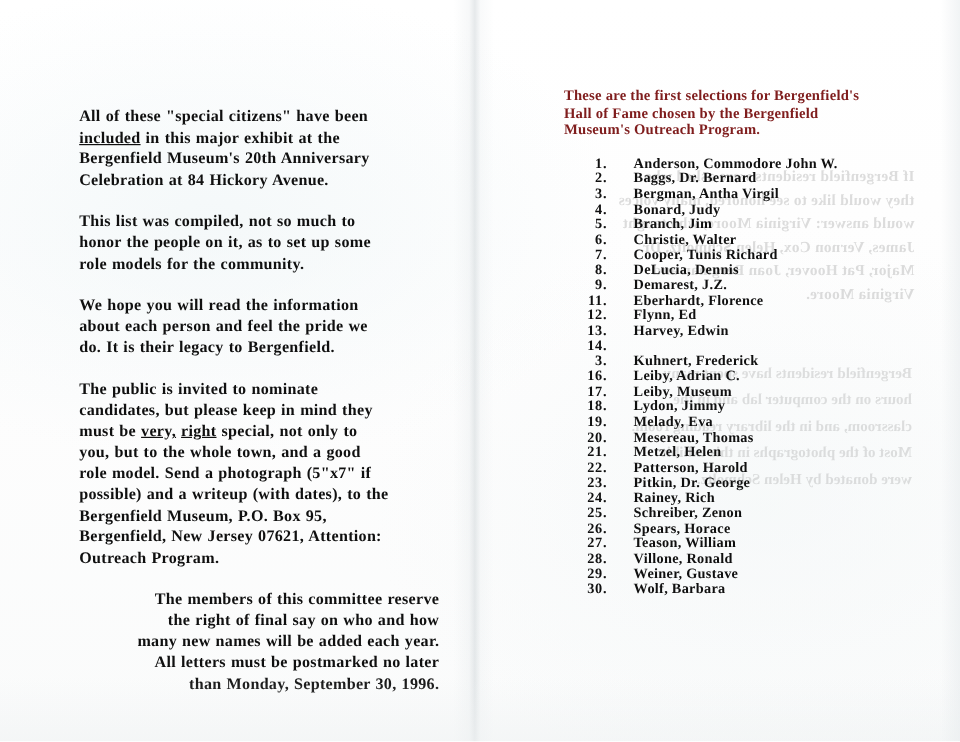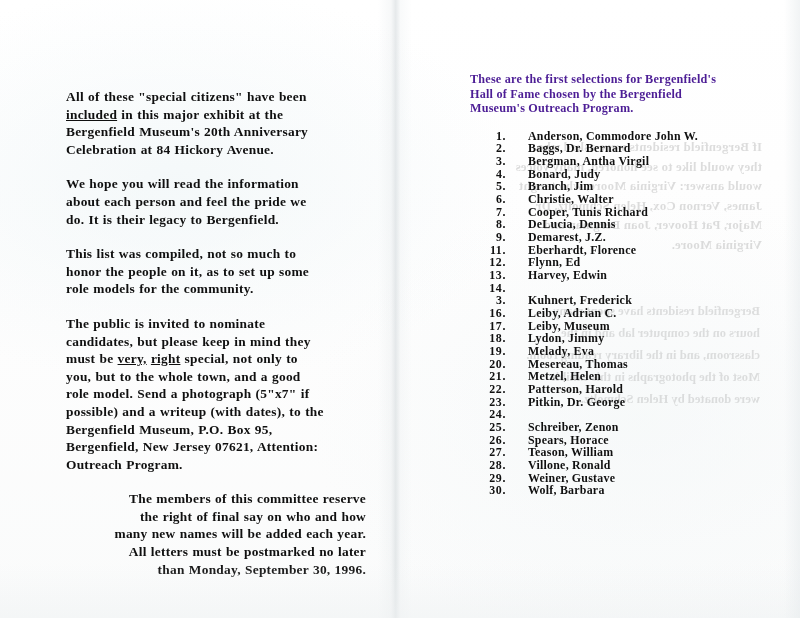--- a/index.html
+++ b/index.html
@@ -129,21 +129,21 @@
     top: 72px;
     width: 290px;
   }
 
   .intro {
     font-size: 12.2px;
     font-weight: 700;
     line-height: 14.6px;
     letter-spacing: 0.2px;
     margin: 0 0 14px 0;
-    color: #4c1d95;
+    color: #7f1d1d;
     white-space: pre-line;
   }
 
   .name-list {
     list-style: none;
     margin: 0;
     padding: 0;
   }
 
   .name-row {
@@ -189,26 +189,26 @@
 Most of the photographs in this exhibit
 were donated by Helen Schmoltz.</div>
 
   <div class="fold-gutter"></div>
 
   <div class="left-col">
     <p class="para"><span>All of these "special citizens" have been
 </span><u>included</u><span> in this major exhibit at the
 Bergenfield Museum's 20th Anniversary
 Celebration at 84 Hickory Avenue.</span></p>
+    <p class="para"><span>This list was compiled, not so much to
+honor the people on it, as to set up some
+role models for the community.</span></p>
     <p class="para"><span>We hope you will read the information
 about each person and feel the pride we
 do. It is their legacy to Bergenfield.</span></p>
-    <p class="para"><span>This list was compiled, not so much to
-honor the people on it, as to set up some
-role models for the community.</span></p>
     <p class="para"><span>The public is invited to nominate
 candidates, but please keep in mind they
 must be </span><u>very,</u><span> </span><u>right</u><span> special, not only to
 you, but to the whole town, and a good
 role model. Send a photograph (5"x7" if
 possible) and a writeup (with dates), to the
 Bergenfield Museum, P.O. Box 95,
 Bergenfield, New Jersey 07621, Attention:
 Outreach Program.</span></p>
     <p class="para"><span>The members of this committee reserve
@@ -305,20 +305,21 @@
         <li class="name-row">
           <span class="name-num">22.</span>
           <span class="name-text">Patterson, Harold</span>
         </li>
         <li class="name-row">
           <span class="name-num">23.</span>
           <span class="name-text">Pitkin, Dr. George</span>
         </li>
         <li class="name-row">
           <span class="name-num">24.</span>
+          <span class="name-text">Rainey, Rich</span>
         </li>
         <li class="name-row">
           <span class="name-num">25.</span>
           <span class="name-text">Schreiber, Zenon</span>
         </li>
         <li class="name-row">
           <span class="name-num">26.</span>
           <span class="name-text">Spears, Horace</span>
         </li>
         <li class="name-row">

